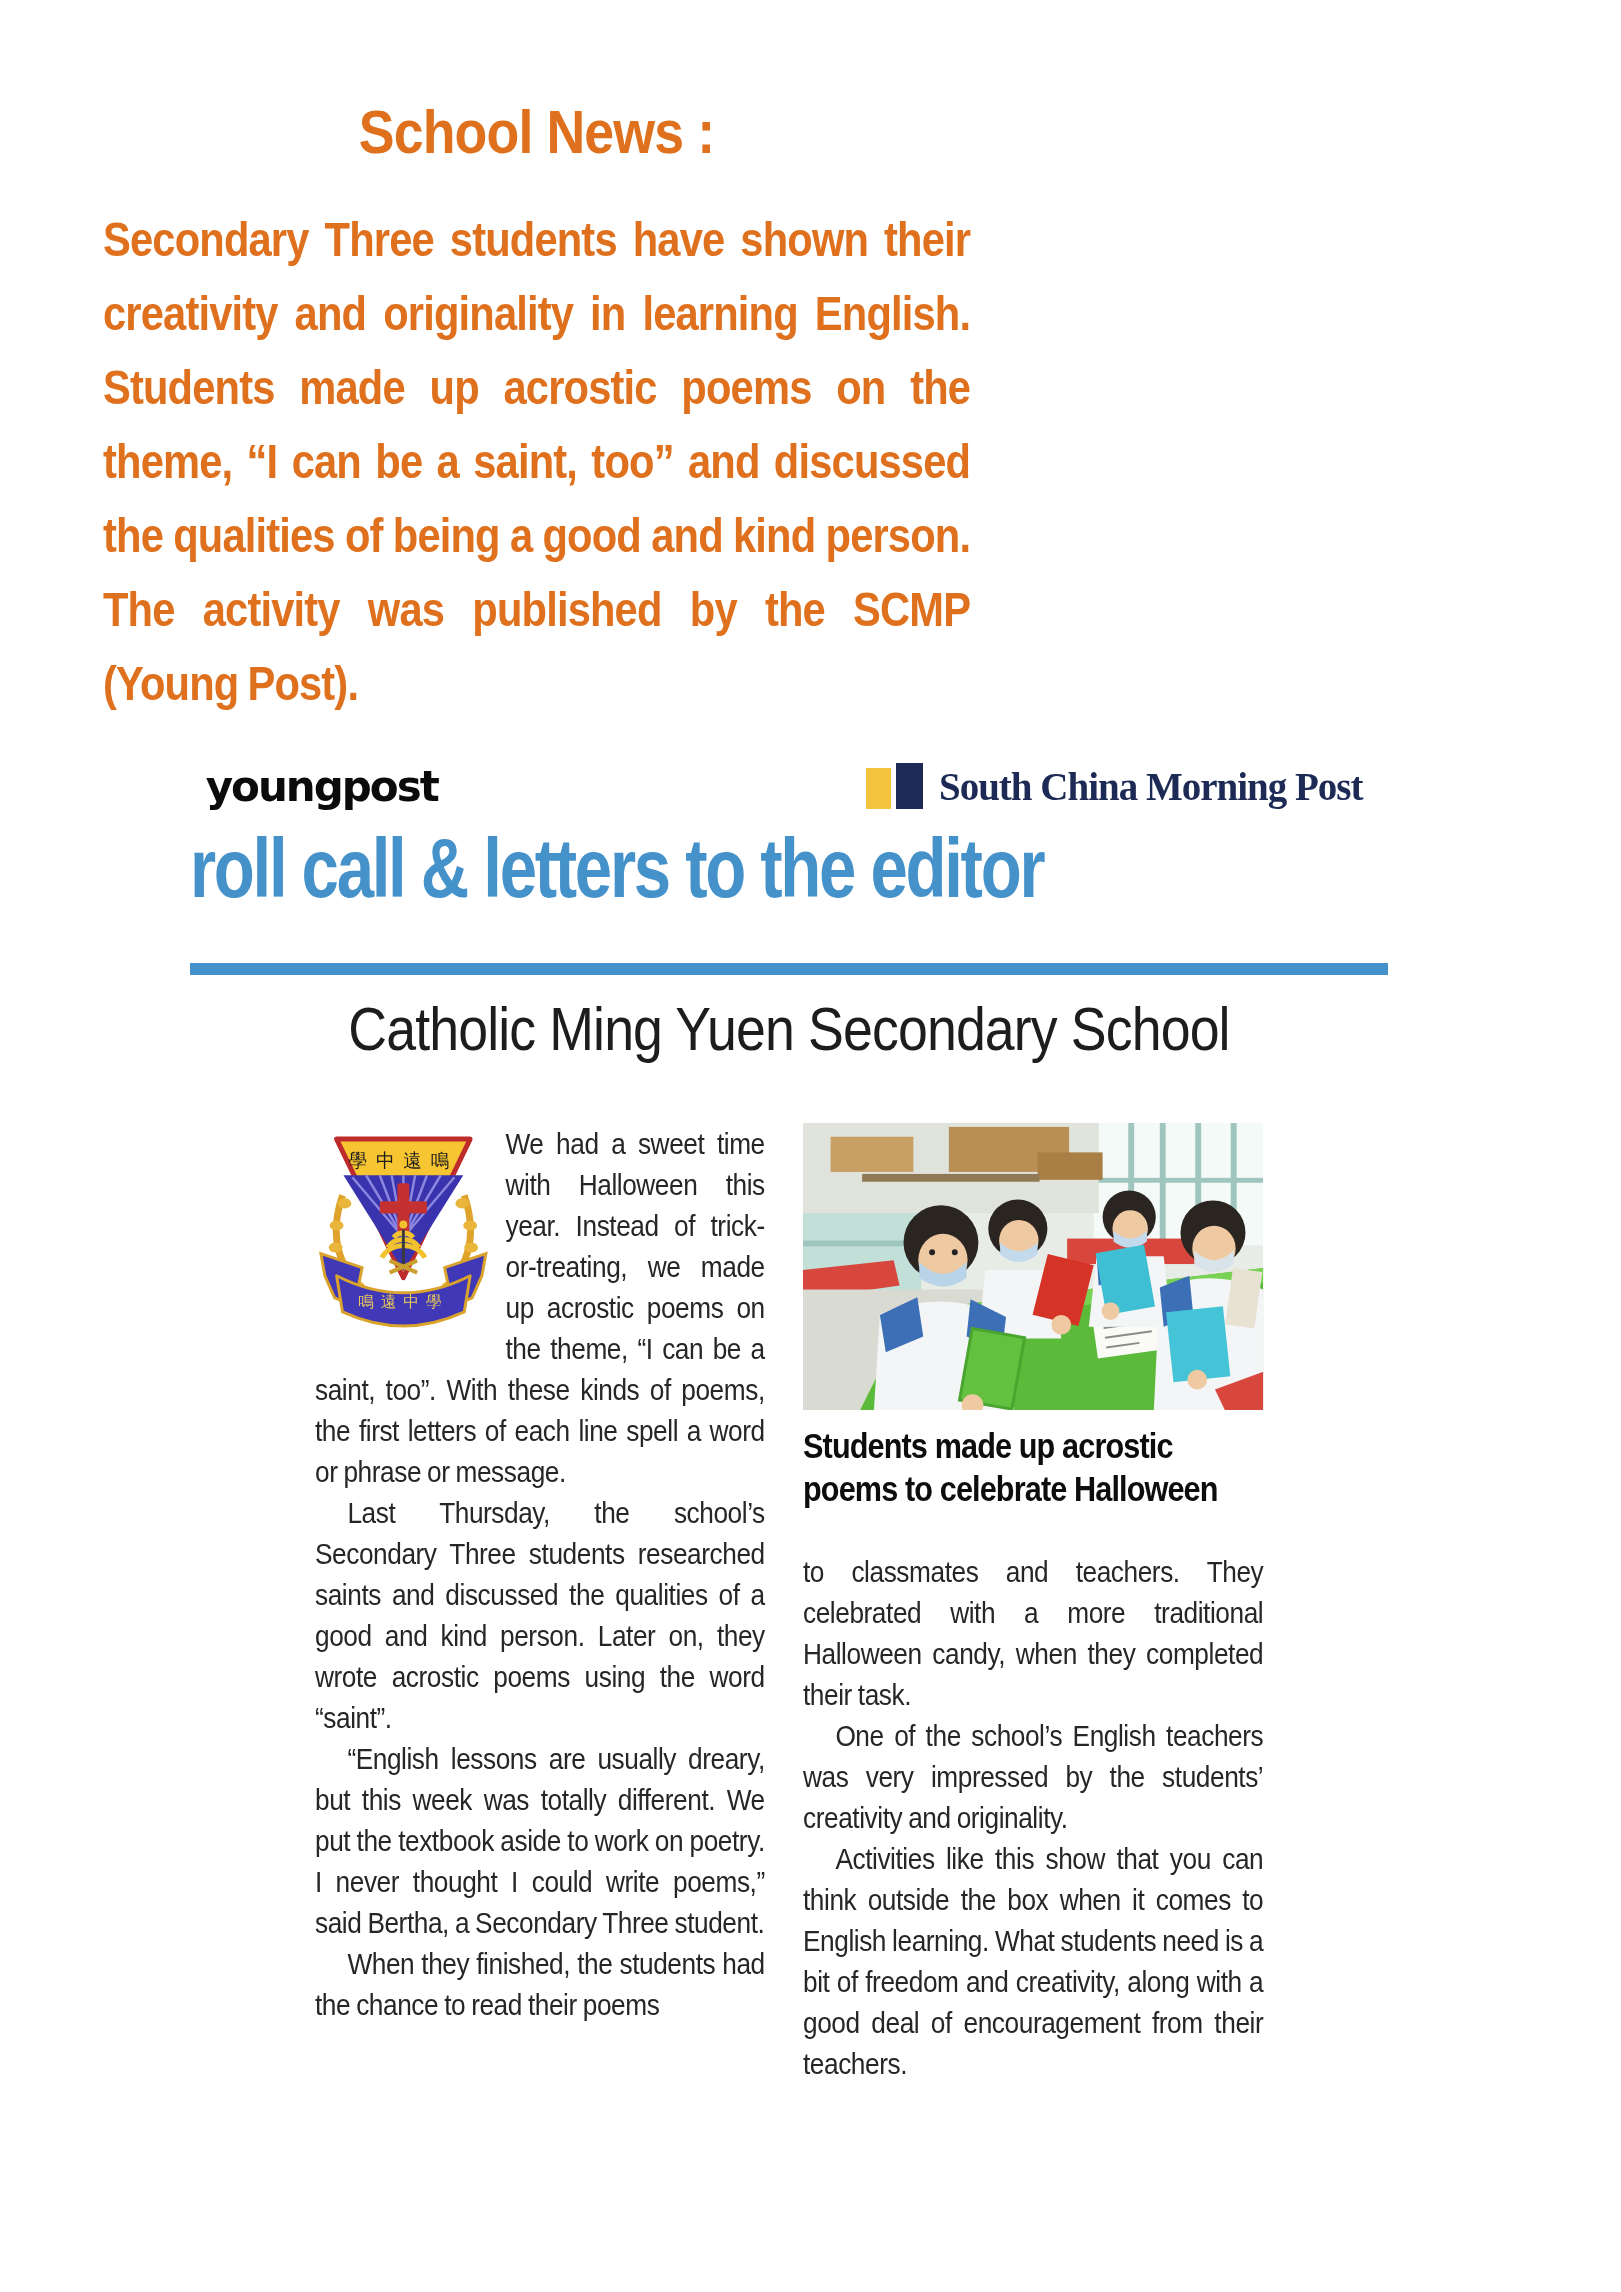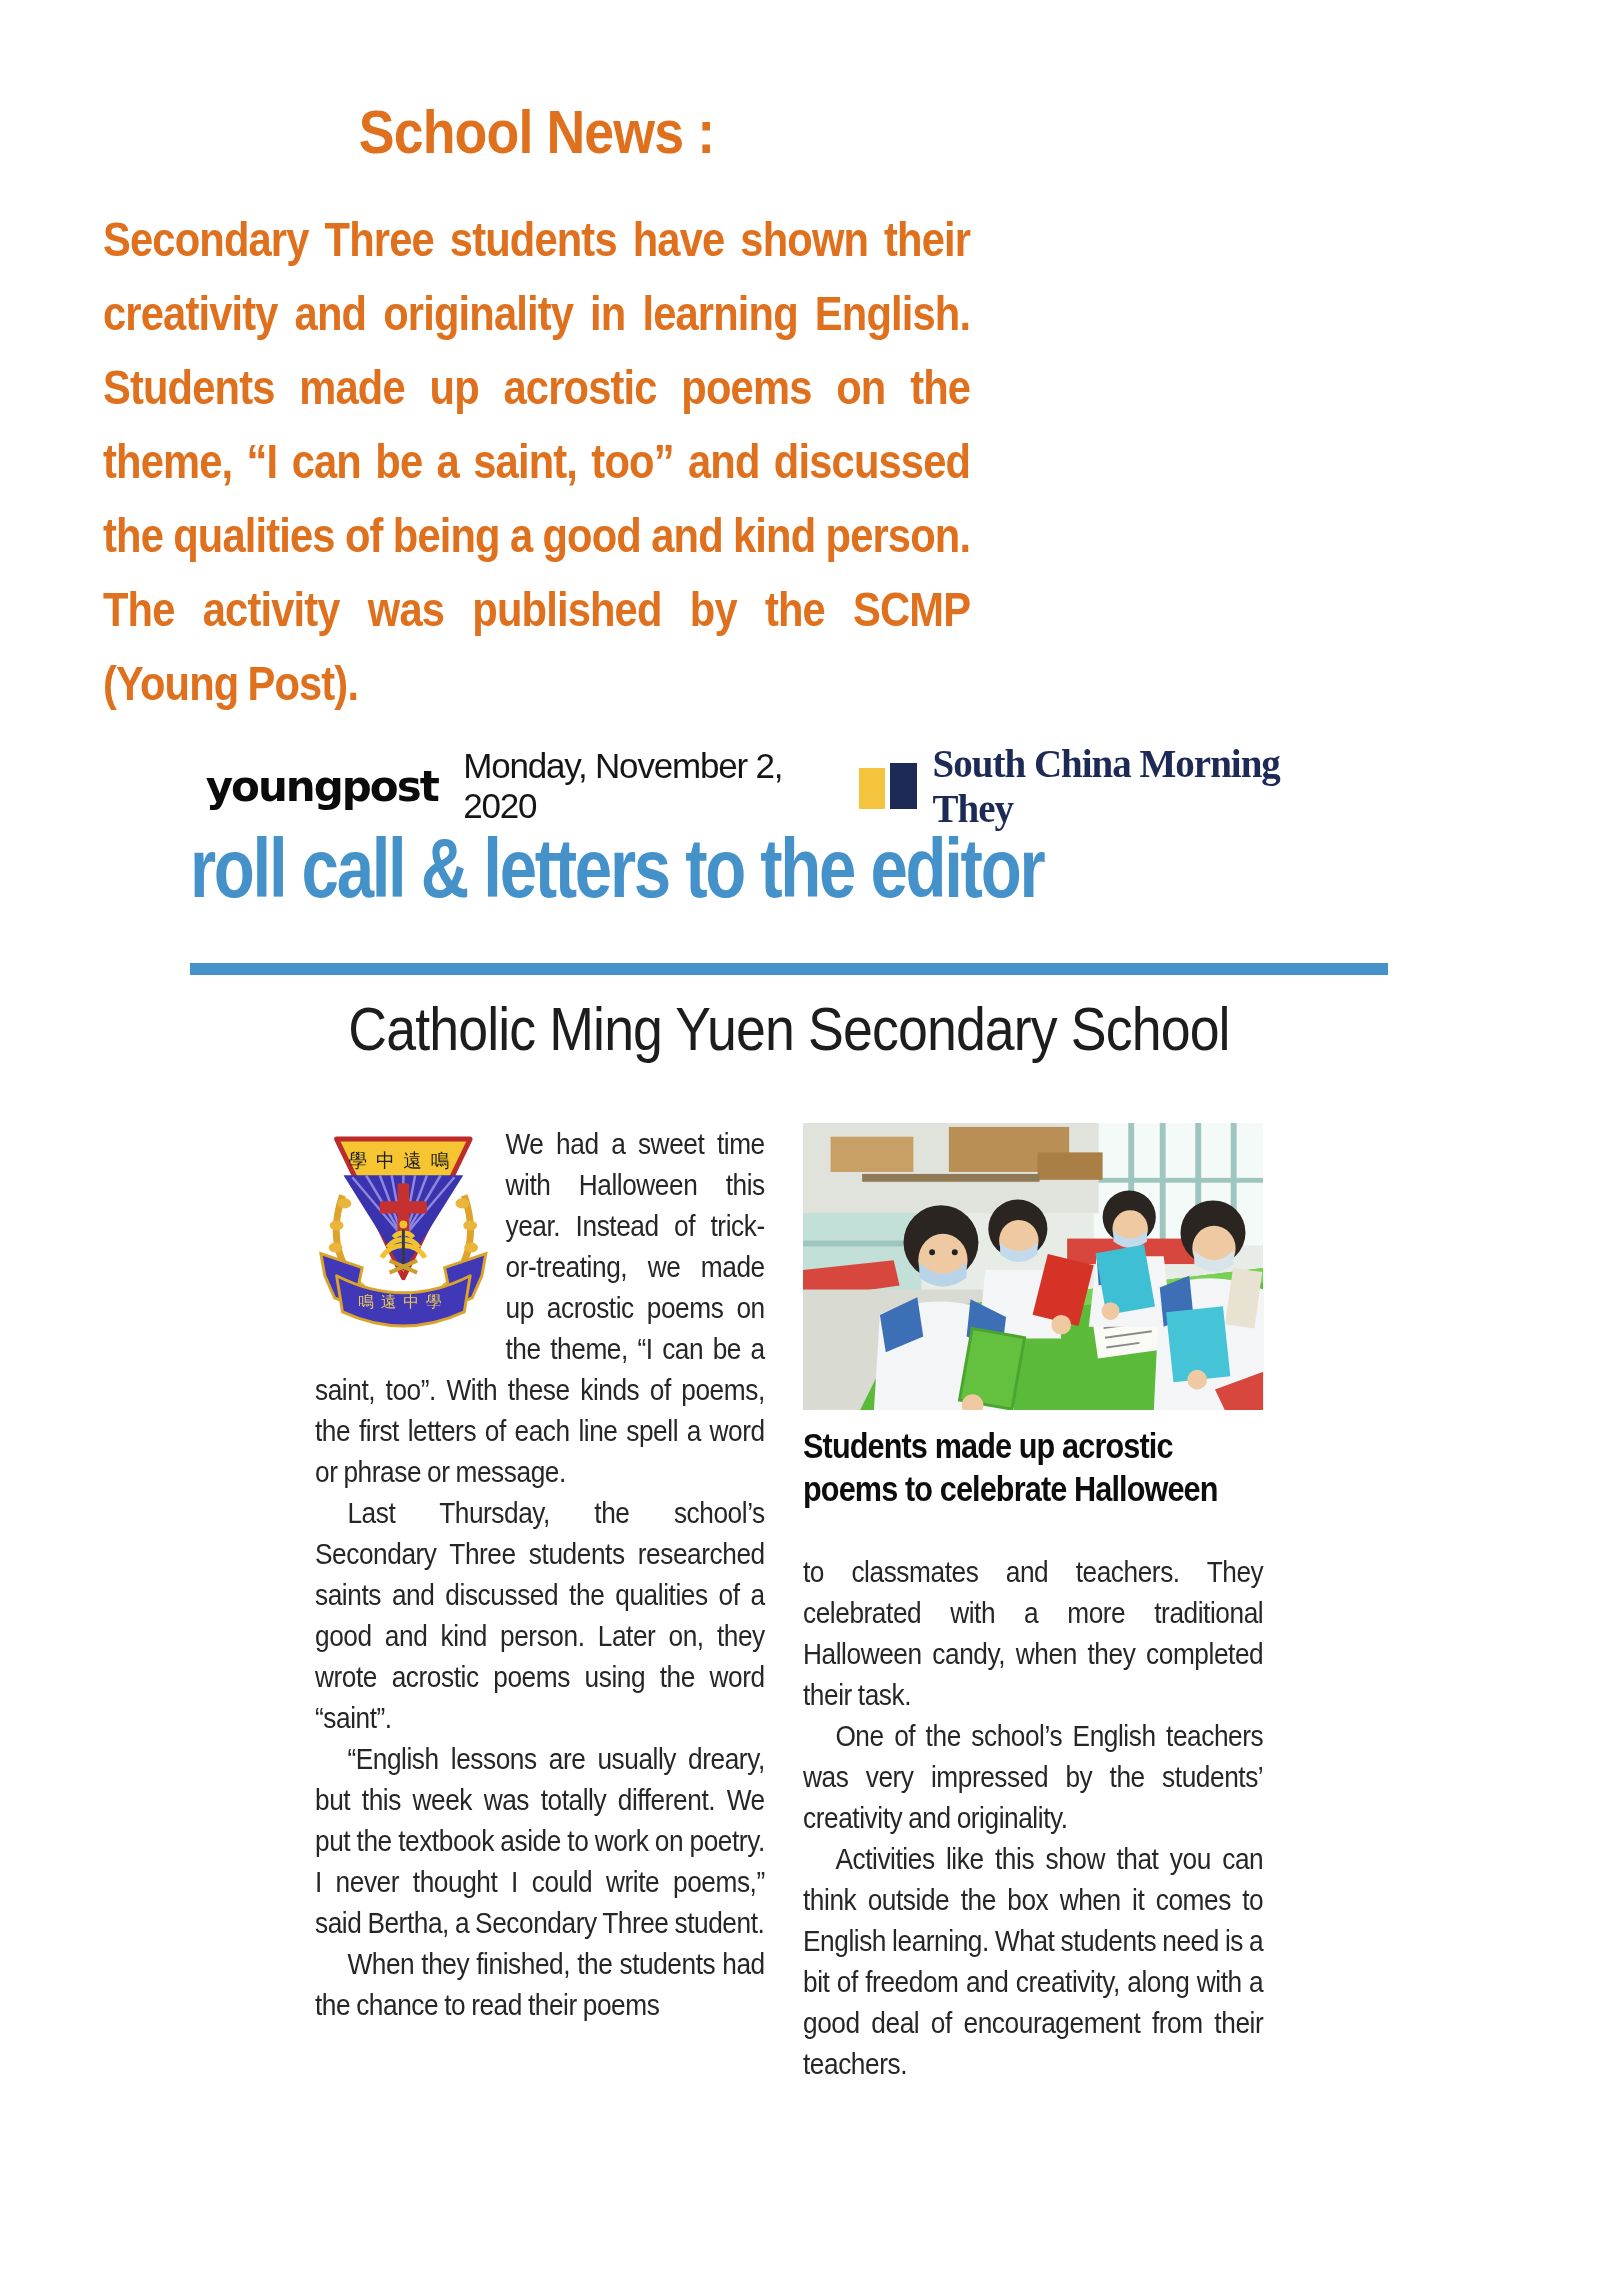--- a/index.html
+++ b/index.html
@@ -59,27 +59,26 @@
 </head>
 <body>
 
 <div class="heading">School News :</div>
 <div class="intro">Secondary Three students have shown their creativity and originality in learning English. Students made up acrostic poems on the theme, “I can be a saint, too” and discussed the qualities of being a good and kind person. The activity was published by the SCMP (Young Post).</div>
 
 <div class="clipping">
 
   <div class="masthead">
     <span class="brand">youngpost</span>
-    <span class="date">Monday, November 2, 2020</span>
     <span class="scmp">
       <span class="scmp-squares">
         <span class="sq-yellow"></span>
         <span class="sq-navy"></span>
       </span>
-      <span class="scmp-name">South China Morning They</span>
+      <span class="scmp-name">South China Morning Post</span>
     </span>
   </div>
 
   <div class="section-title">roll call &amp; letters to the editor</div>
   <div class="rule"></div>
   <div class="headline">Catholic Ming Yuen Secondary School</div>
 
   <div class="columns">
 
     <div class="col col-left body-text">

